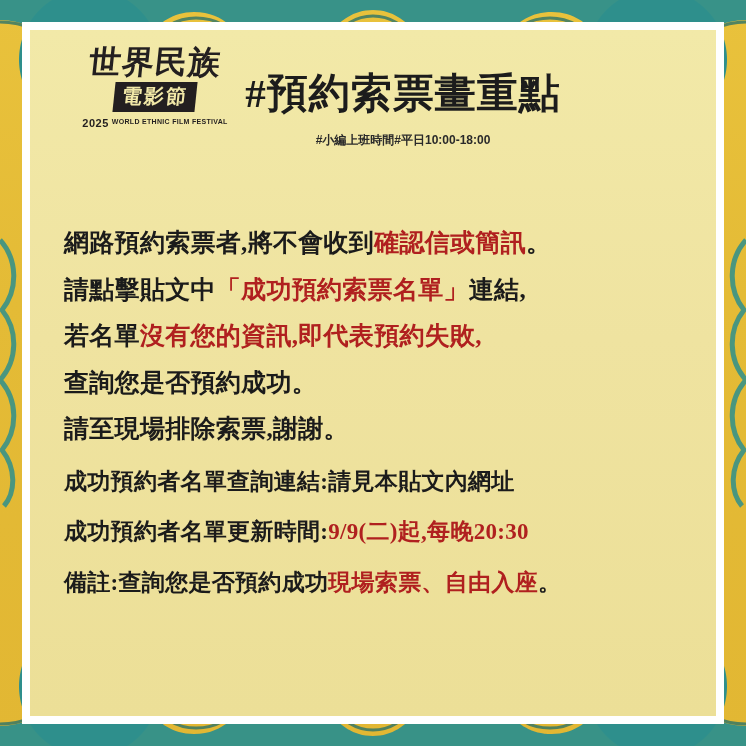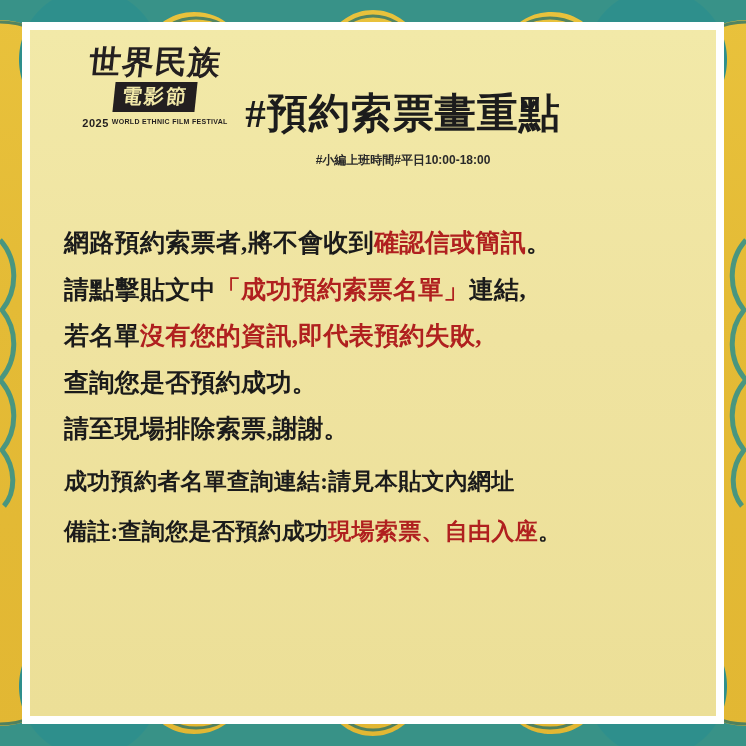--- a/index.html
+++ b/index.html
@@ -118,21 +118,20 @@
 
   
   .headline {
     position: absolute;
     left: 0;
     right: 0;
     top: 40px;
     text-align: center;
     padding-left: 60px;
     box-sizing: border-box;
-    margin-top: 20px;
   }
   .headline-title {
     font-size: 41px;
     font-weight: bold;
     color: #1c1c1c;
     letter-spacing: 1px;
     line-height: 1.15;
     white-space: nowrap;
   }
   .hashtags {
@@ -224,20 +223,23 @@
         <div class="line">
           <span>若名單</span><span class="hl">沒有您的資訊,即代表預約失敗,</span>
         </div>
 
         <div class="line">查詢您是否預約成功。</div>
 
         <div class="line">請至現場排除索票,謝謝。</div>
 
         <div class="line small">成功預約者名單查詢連結:請見本貼文內網址</div>
 
+        <div class="line small">
+          <span>成功預約者名單更新時間:</span><span class="hl">9/9(二)起,每晚20:30</span>
+        </div>
 
         <div class="line small">
           <span>備註:查詢您是否預約成功</span><span class="hl">現場索票、自由入座</span><span>。</span>
         </div>
 
 
       </div>
 
     </div>
   </div>

